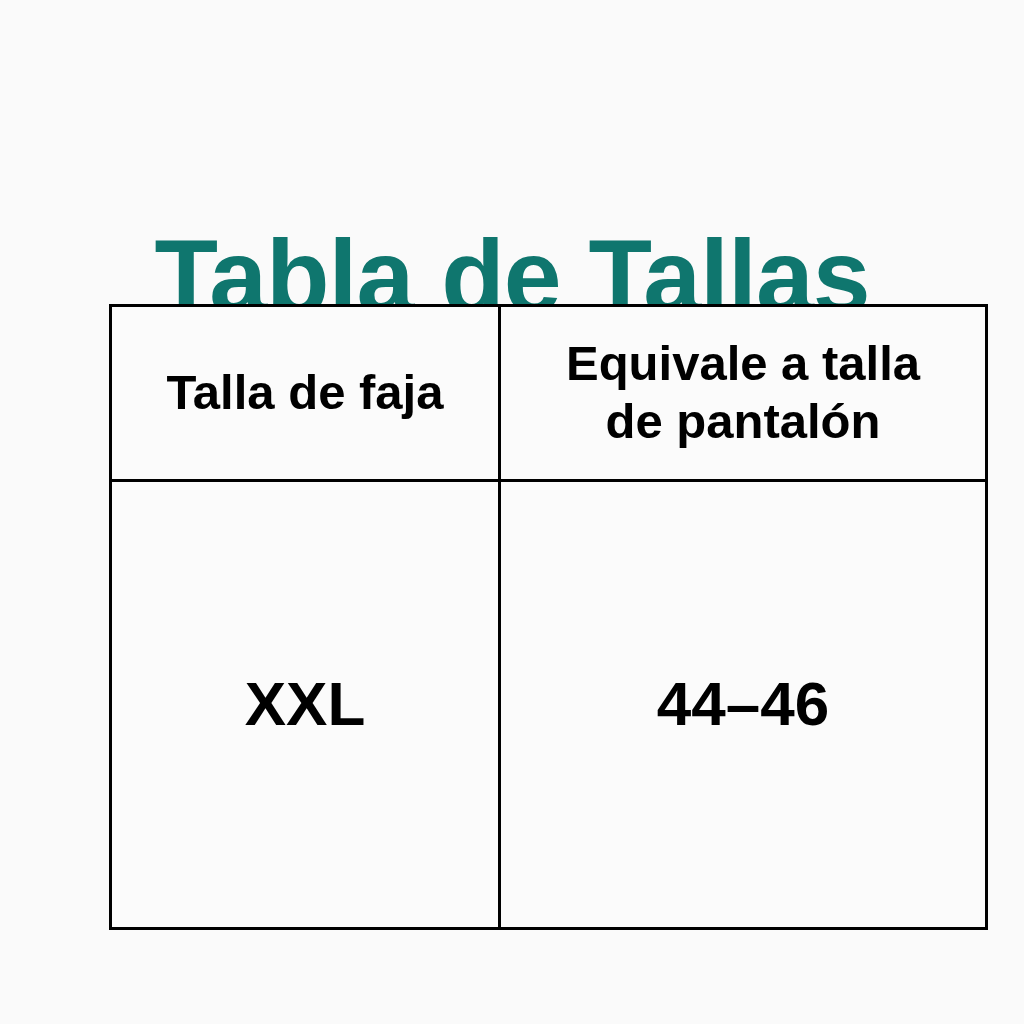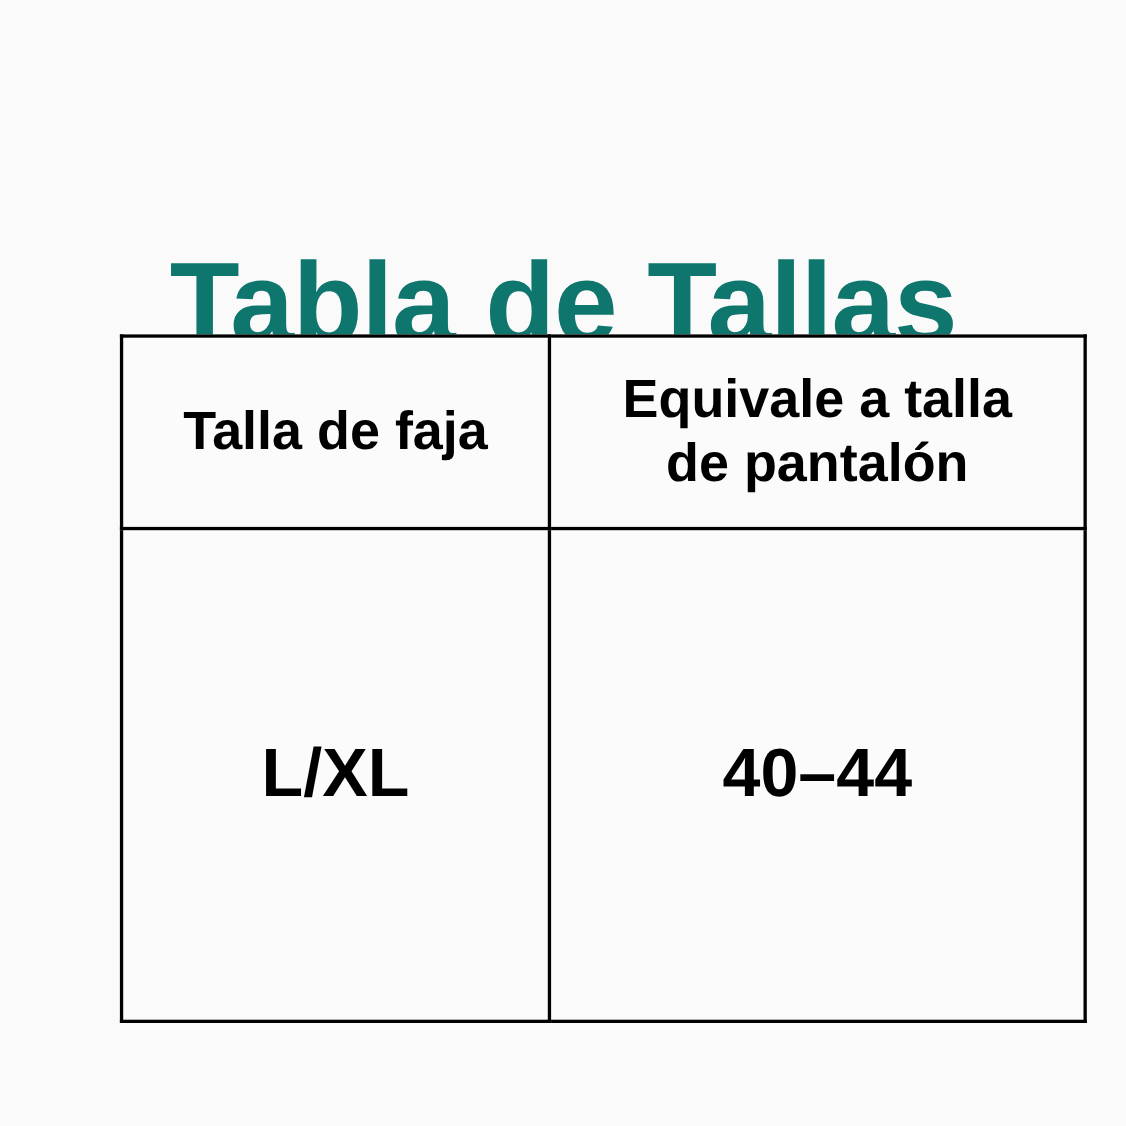--- a/index.html
+++ b/index.html
@@ -108,20 +108,20 @@
             <span class="hdr-line">Talla de faja</span>
           </th>
           <th>
             <span class="hdr-line">Equivale a talla</span>
             <span class="hdr-line">de pantalón</span>
           </th>
         </tr>
       </thead>
       <tbody>
         <tr>
-          <td>L/XL</td>
-          <td>40–44</td>
+          <td>XXL</td>
+          <td>44–46</td>
         </tr>
       </tbody>
     </table>
   </div>
 
 </div>
 
 </body></html>

